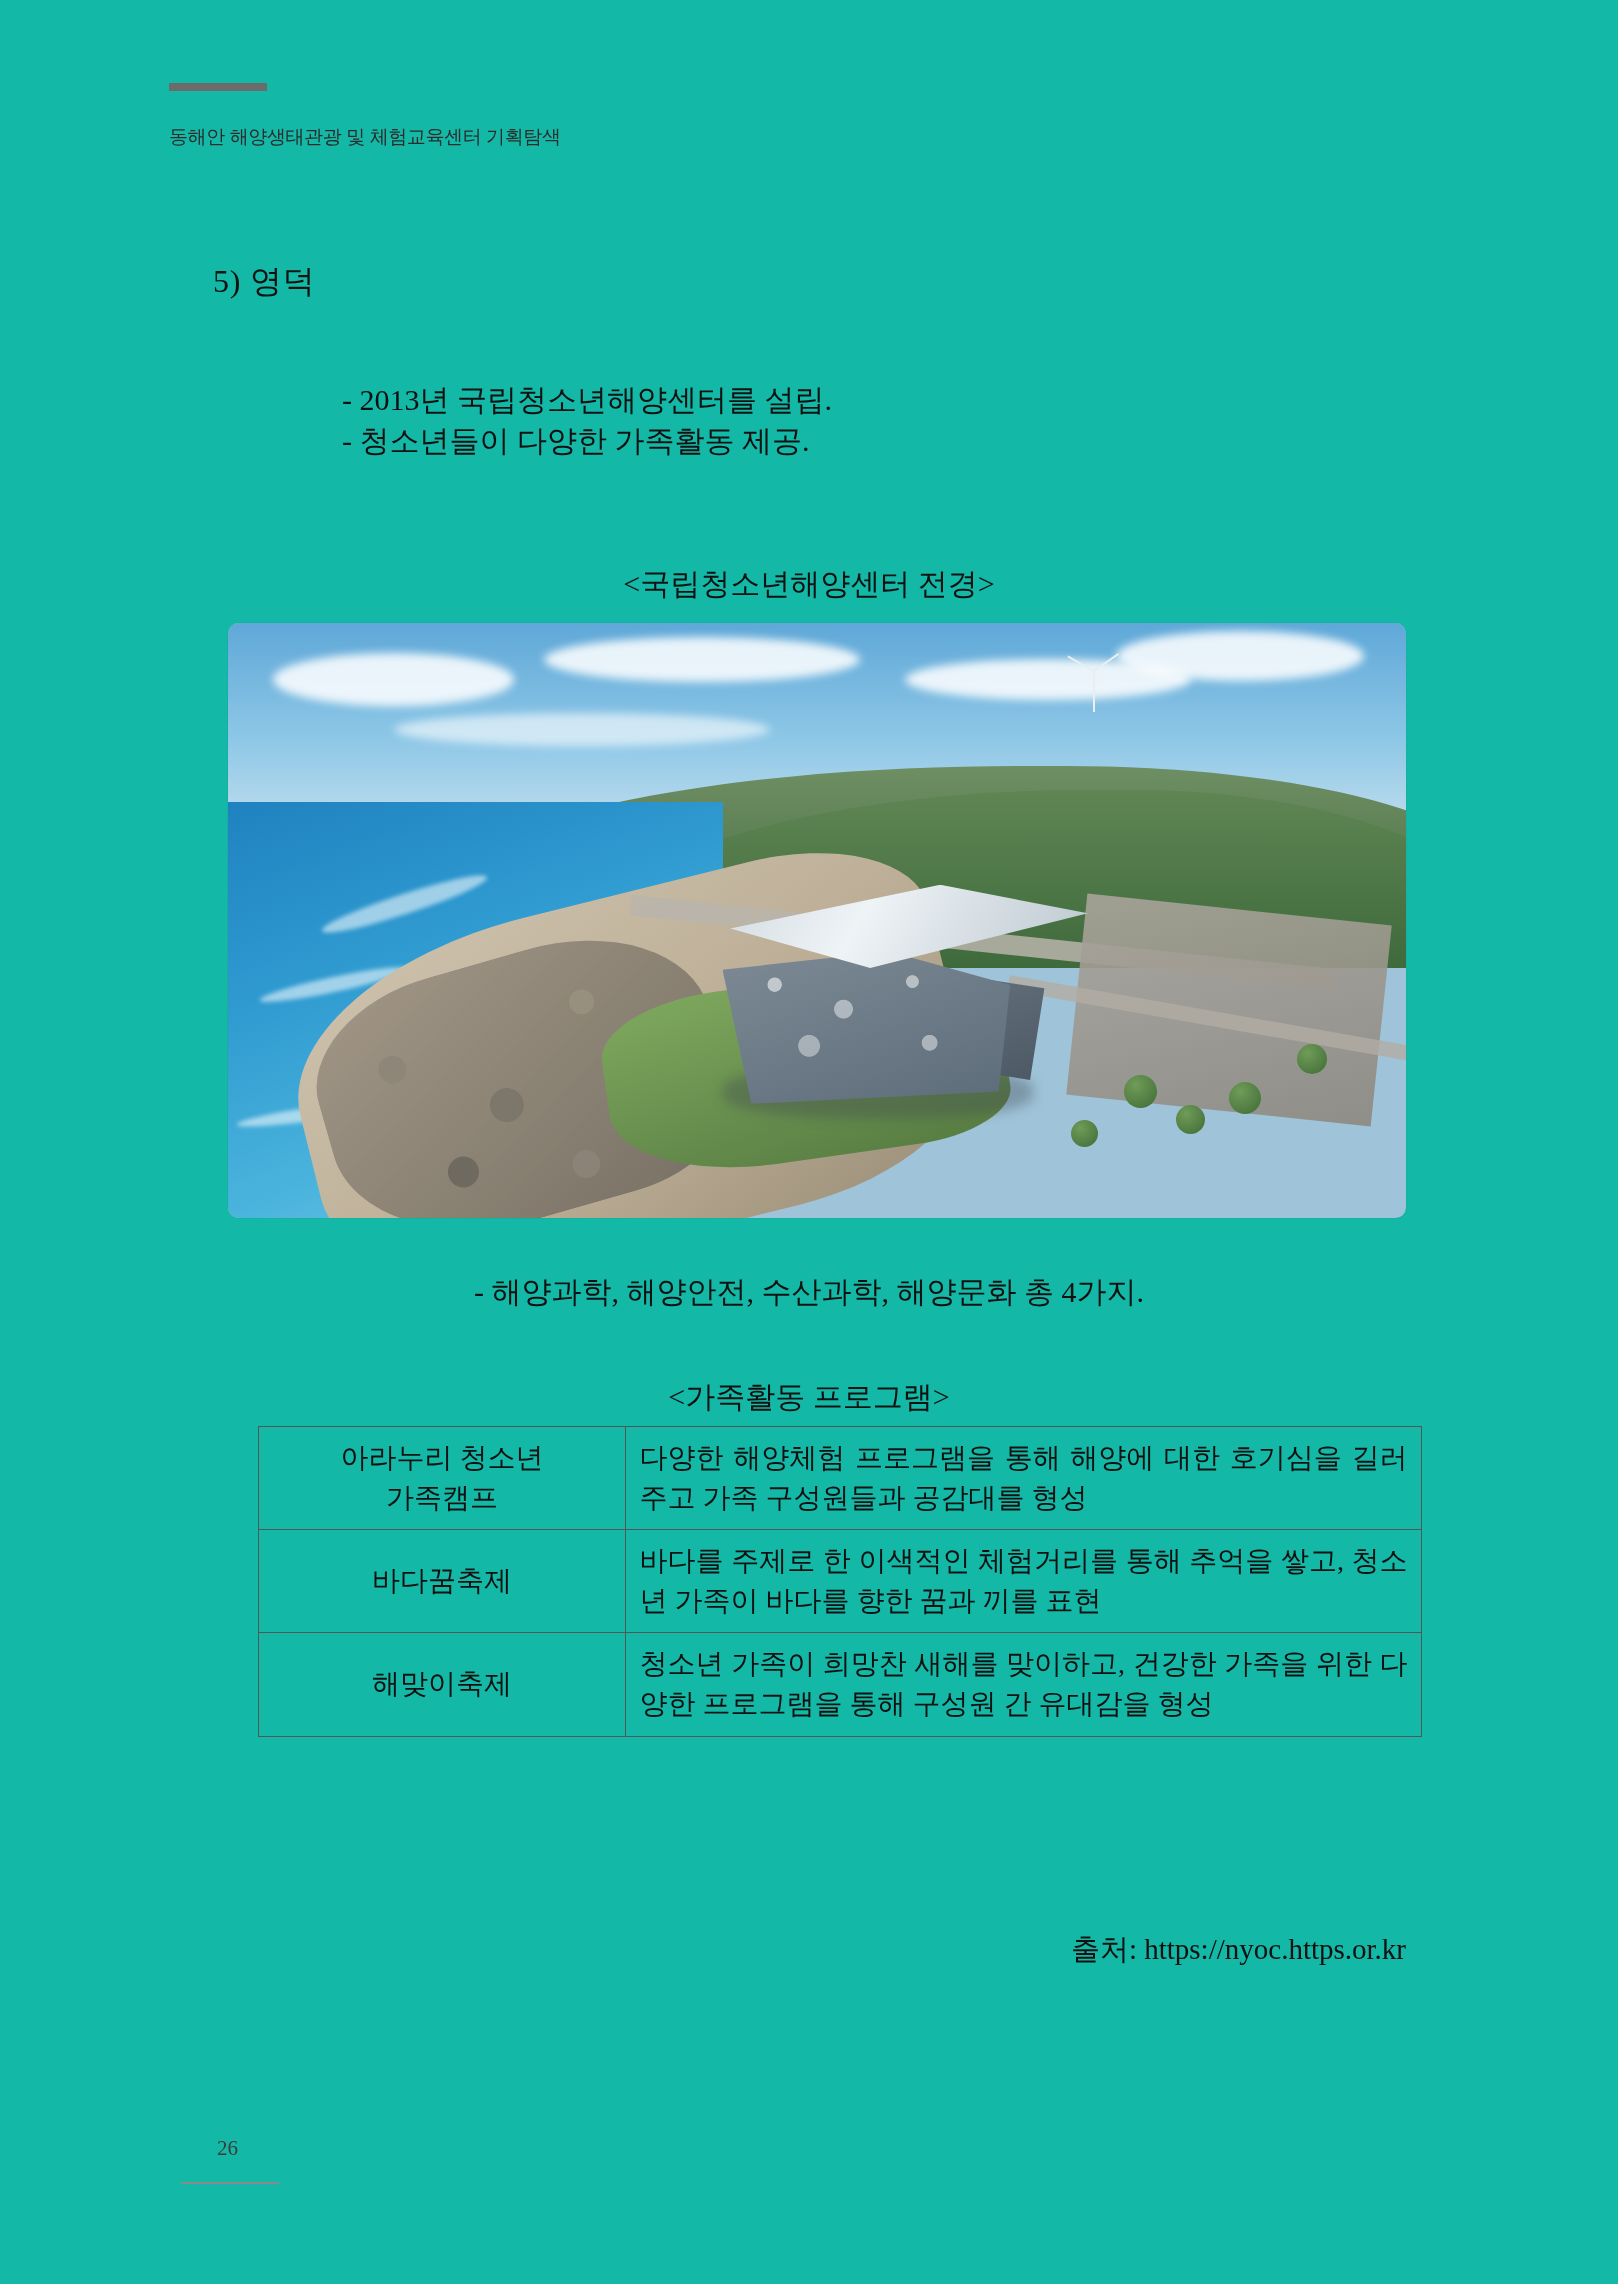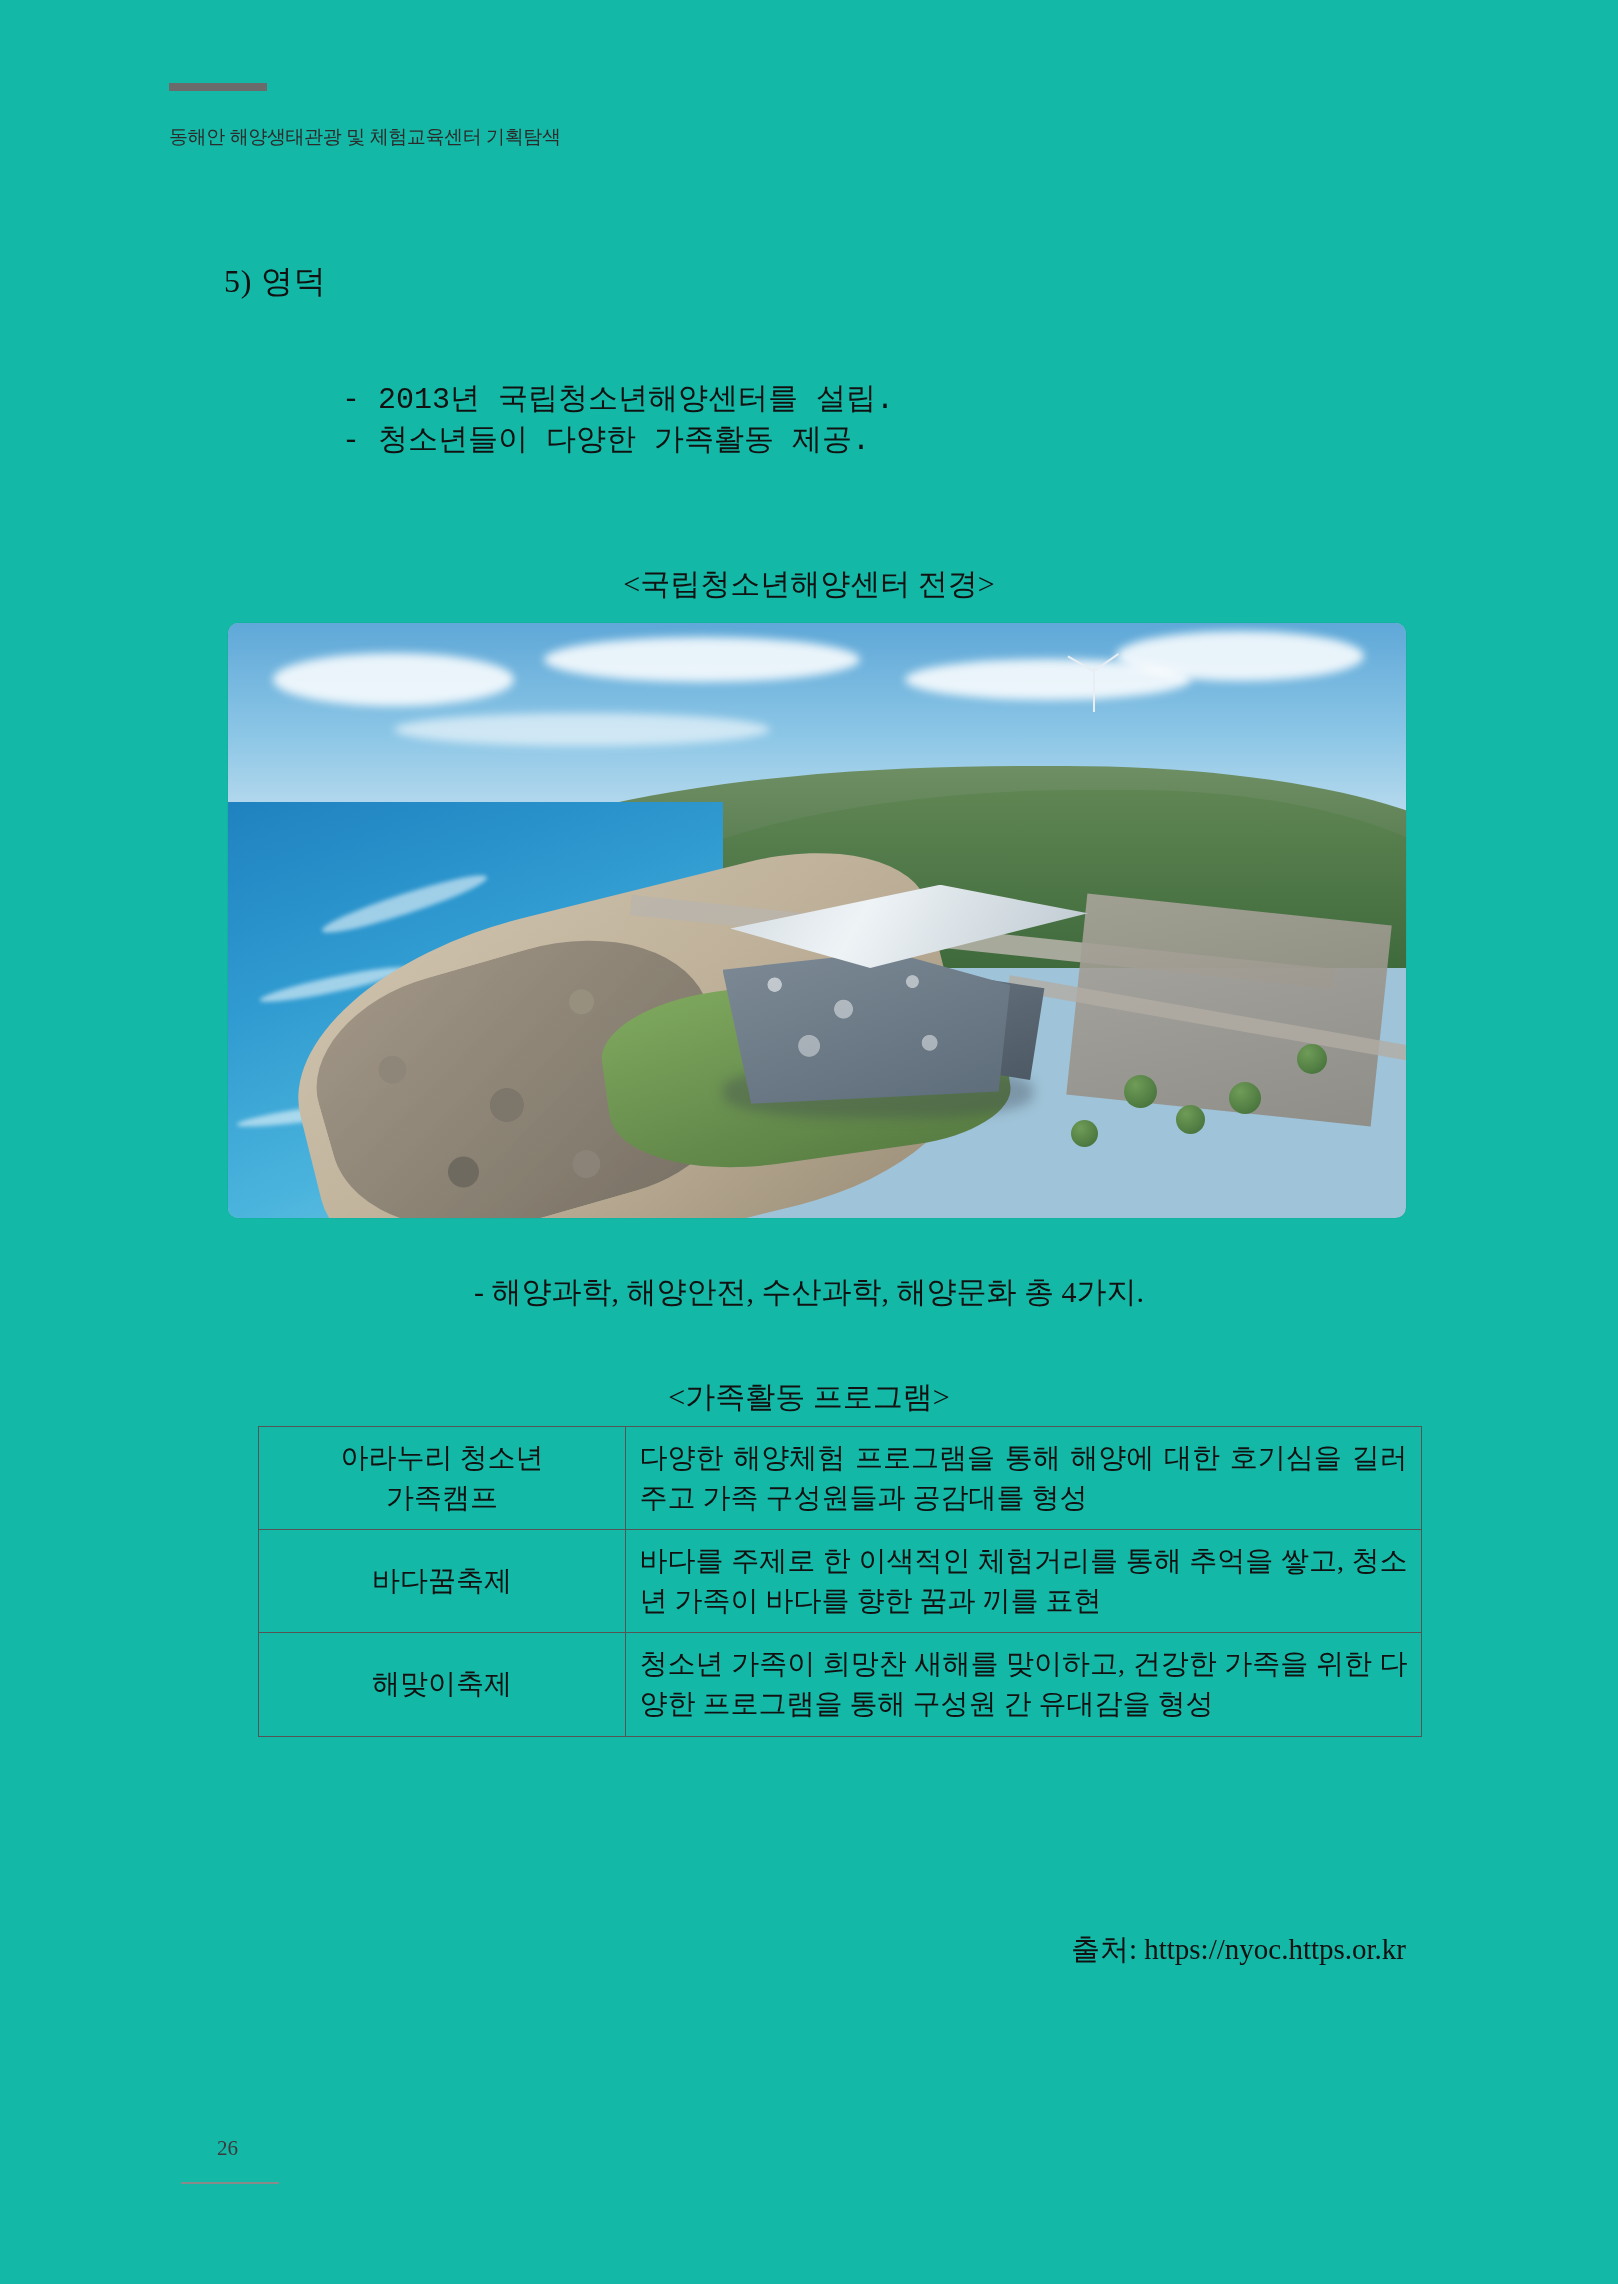--- a/index.html
+++ b/index.html
@@ -38,40 +38,39 @@
     font-family: "Liberation Sans", sans-serif;
     font-size: 19px;
     letter-spacing: -0.4px;
     color: #2b2b2b;
     white-space: nowrap;
   }
 
   
   .section-heading {
     position: absolute;
-    left: 224px;
+    left: 213px;
     top: 260px;
     font-size: 32px;
     letter-spacing: 0.8px;
     color: #111;
     white-space: nowrap;
   }
 
   .bullet-list {
     position: absolute;
     left: 342px;
     top: 380px;
     width: 1054px;
   }
   .bullet-line {
     font-size: 30px;
     line-height: 1.35;
     color: #111;
     white-space: nowrap;
-    font-family: Liberation Mono, monospace;
   }
 
   .caption {
     position: absolute;
     width: 100%;
     text-align: center;
     font-size: 30px;
     color: #111;
   }
   .caption-photo { top: 564px; }

